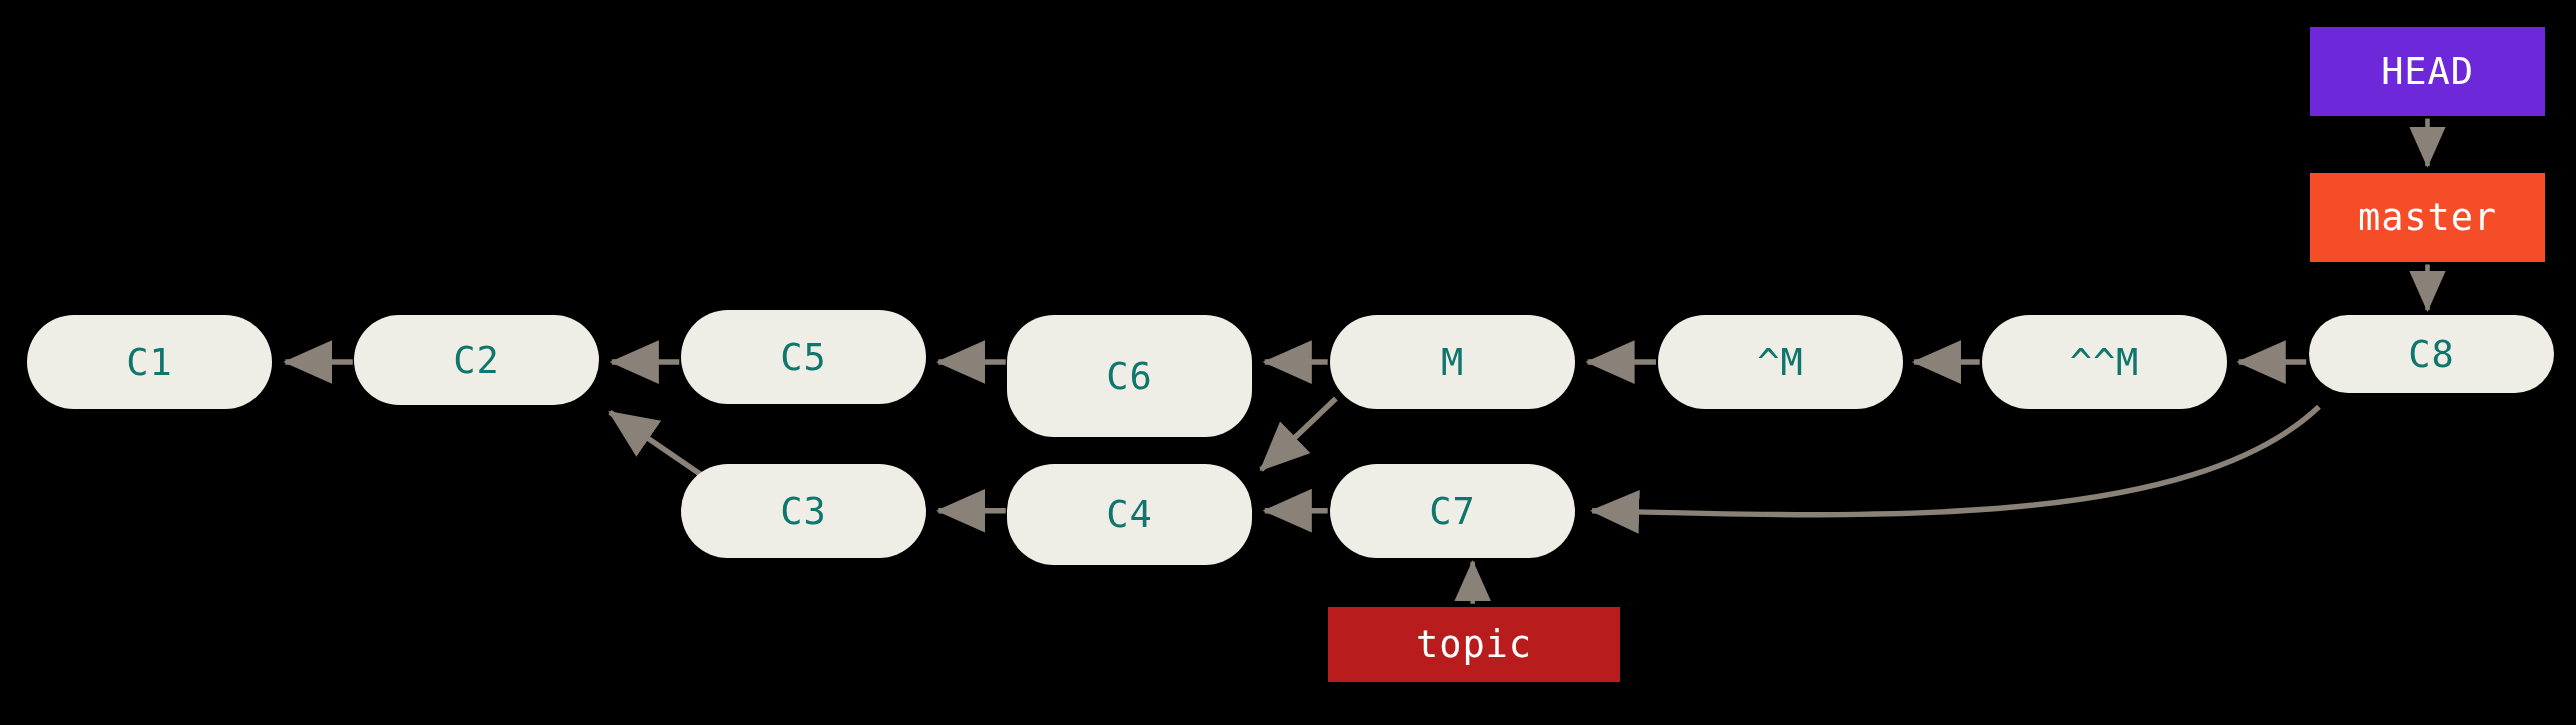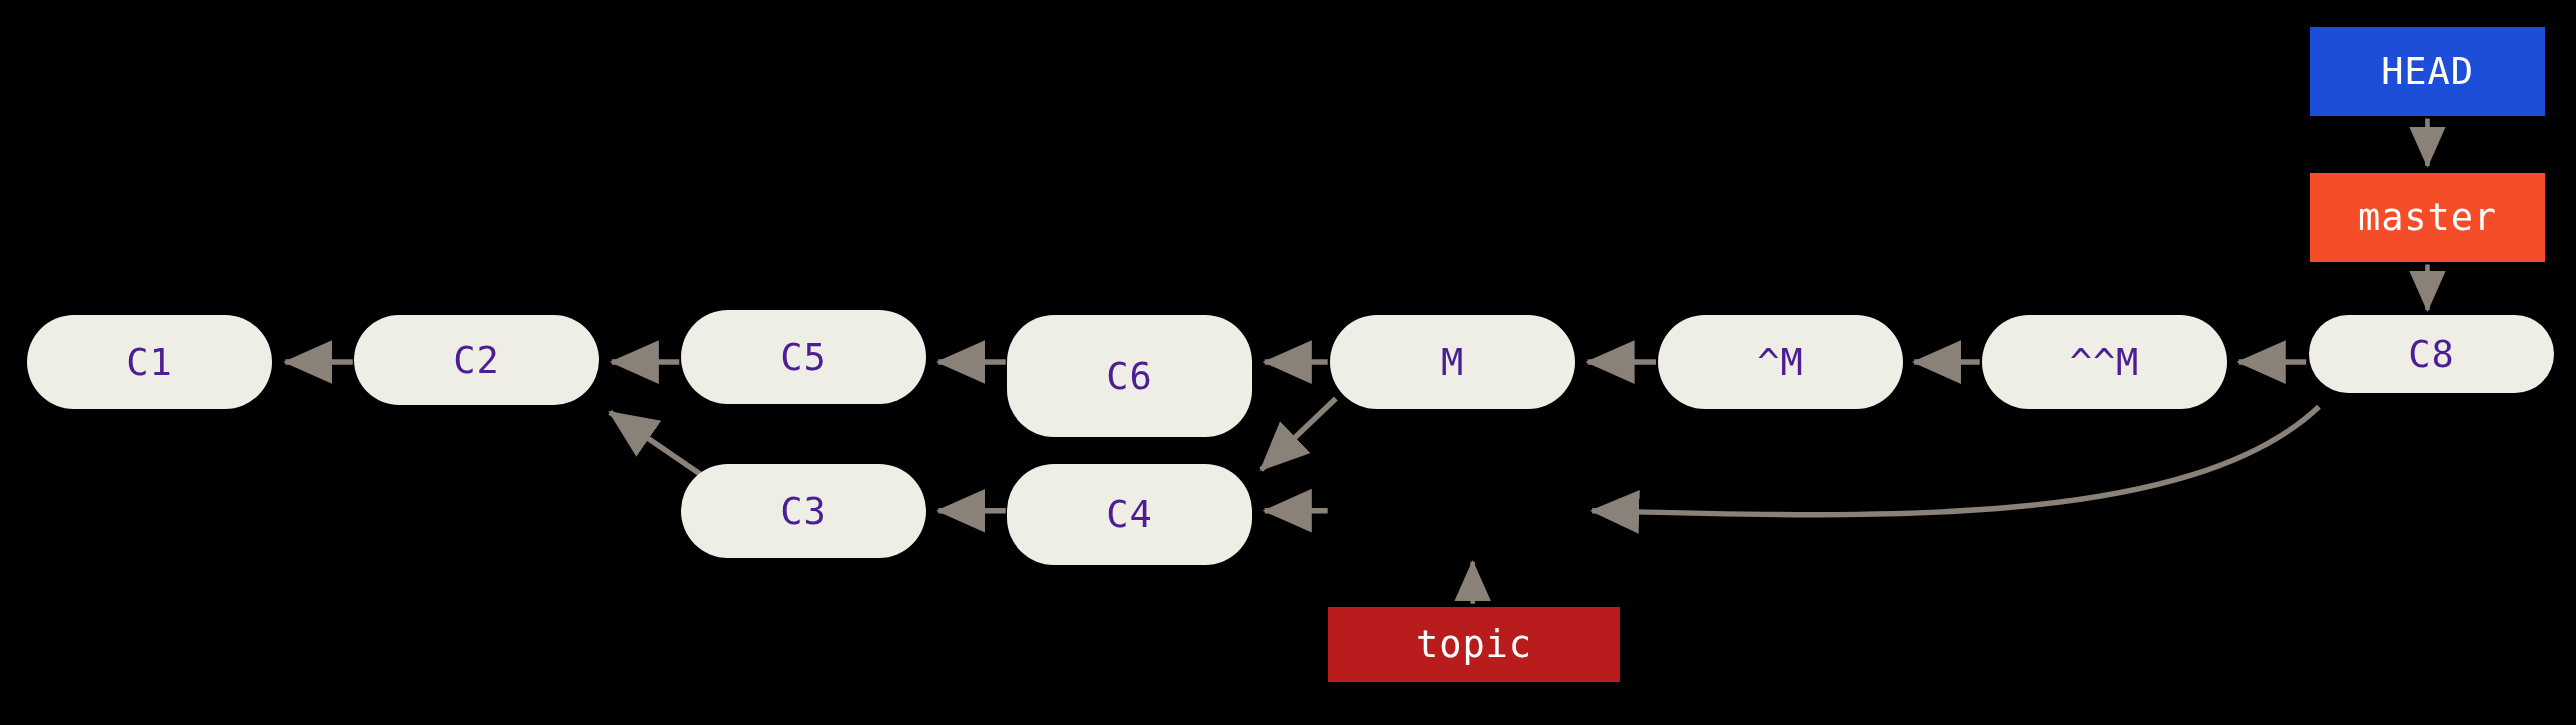--- a/index.html
+++ b/index.html
@@ -29,21 +29,21 @@
     pointer-events: none;
   }
   .commit {
     position: absolute;
     box-sizing: border-box;
     background: #efeee6;
     border-radius: 47px;
     display: flex;
     align-items: center;
     justify-content: center;
-    color: #4c1d95;
+    color: #0f766e;
     font-size: 37px;
     letter-spacing: 0.9px;
     font-family: "DejaVu Sans Mono", "Liberation Mono", monospace;
   }
   .reflabel {
     position: absolute;
     box-sizing: border-box;
     display: flex;
     align-items: center;
     justify-content: center;
@@ -113,22 +113,25 @@
   <div class="commit" style="left:2309px;top:315px;width:245px;height:78px;">
     <span>C8</span>
   </div>
 
   <div class="commit" style="left:681px;top:464px;width:245px;height:94px;">
     <span>C3</span>
   </div>
   <div class="commit" style="left:1007px;top:464px;width:245px;height:101px;">
     <span>C4</span>
   </div>
+  <div class="commit" style="left:1330px;top:464px;width:245px;height:94px;">
+    <span>C7</span>
+  </div>
 
-  <div class="reflabel" style="left:2310px;top:27px;width:235px;height:89px;background:#1d4ed8;">
+  <div class="reflabel" style="left:2310px;top:27px;width:235px;height:89px;background:#6d28d9;">
     <span>HEAD</span>
   </div>
   <div class="reflabel" style="left:2310px;top:173px;width:235px;height:89px;background:#f44d28;align-items:center;">
     <span>master</span>
   </div>
   <div class="reflabel" style="left:1328px;top:607px;width:292px;height:75px;background:#b91c1c;">
     <span>topic</span>
   </div>
 
 </div>

